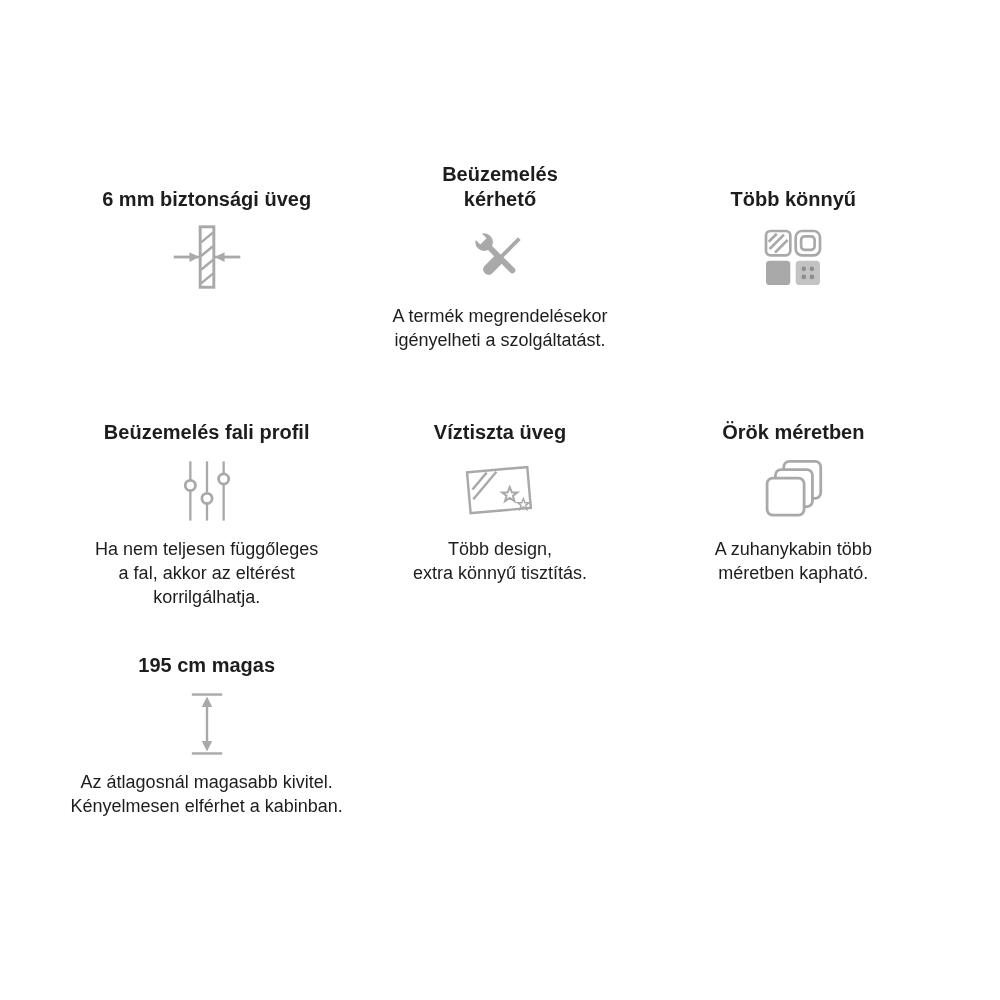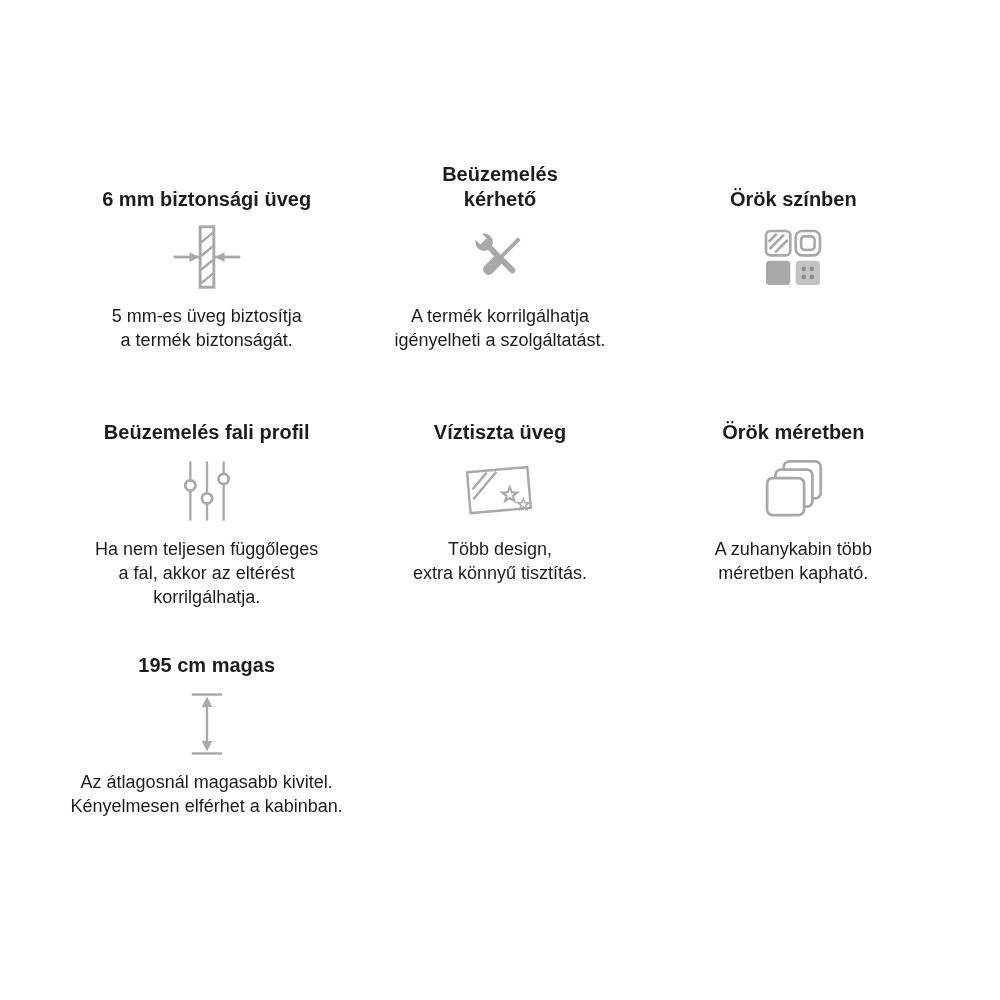--- a/index.html
+++ b/index.html
@@ -67,49 +67,47 @@
           <line x1="34" y1="66" x2="46" y2="56"></line>
         </g>
         <line x1="6" y1="39" x2="22" y2="39" stroke="#a9a9a9" stroke-width="2.5"></line>
         <line x1="58" y1="39" x2="74" y2="39" stroke="#a9a9a9" stroke-width="2.5"></line>
         <g fill="#a9a9a9">
           <polygon points="32,39 22,34 22,44"></polygon>
           <polygon points="48,39 58,34 58,44"></polygon>
         </g>
       </svg>
     </div>
-    <div class="desc">5 mm-es üveg biztosítja
-a termék biztonságát.</div>
   </div>
 
   <div class="cell">
     <div class="title">Beüzemelés
 kérhető</div>
     <div class="iconbox">
       <svg width="78" height="78" viewBox="0 0 80 80">
         <g fill="#a9a9a9">
           <g transform="rotate(45 40 40)">
             <rect x="38" y="12" width="4" height="27"></rect>
             <rect x="34.5" y="38" width="11" height="24" rx="5"></rect>
           </g>
           <g transform="rotate(-45 40 40)">
             <rect x="37" y="24" width="6" height="37" rx="3"></rect>
             <circle cx="40" cy="17" r="9"></circle>
             <rect x="35.5" y="4" width="9" height="12" fill="#ffffff"></rect>
           </g>
         </g>
       </svg>
     </div>
-    <div class="desc">A termék korrilgálhatja
+    <div class="desc">A termék megrendelésekor
 igényelheti a szolgáltatást.</div>
   </div>
 
 
   <div class="cell">
-    <div class="title">Örök színben</div>
+    <div class="title">Több könnyű</div>
     <div class="iconbox">
       <svg width="72" height="72" viewBox="0 0 80 80">
         <g stroke="#a9a9a9" fill="none" stroke-width="3">
           <rect x="10" y="10" width="27" height="27" rx="5"></rect>
           <rect x="43" y="10" width="27" height="27" rx="7"></rect>
           <rect x="49" y="16" width="15" height="15" rx="4"></rect>
         </g>
         <g stroke="#a9a9a9" stroke-width="3">
           <line x1="13" y1="22" x2="22" y2="13"></line>
           <line x1="14" y1="30" x2="30" y2="14"></line>

